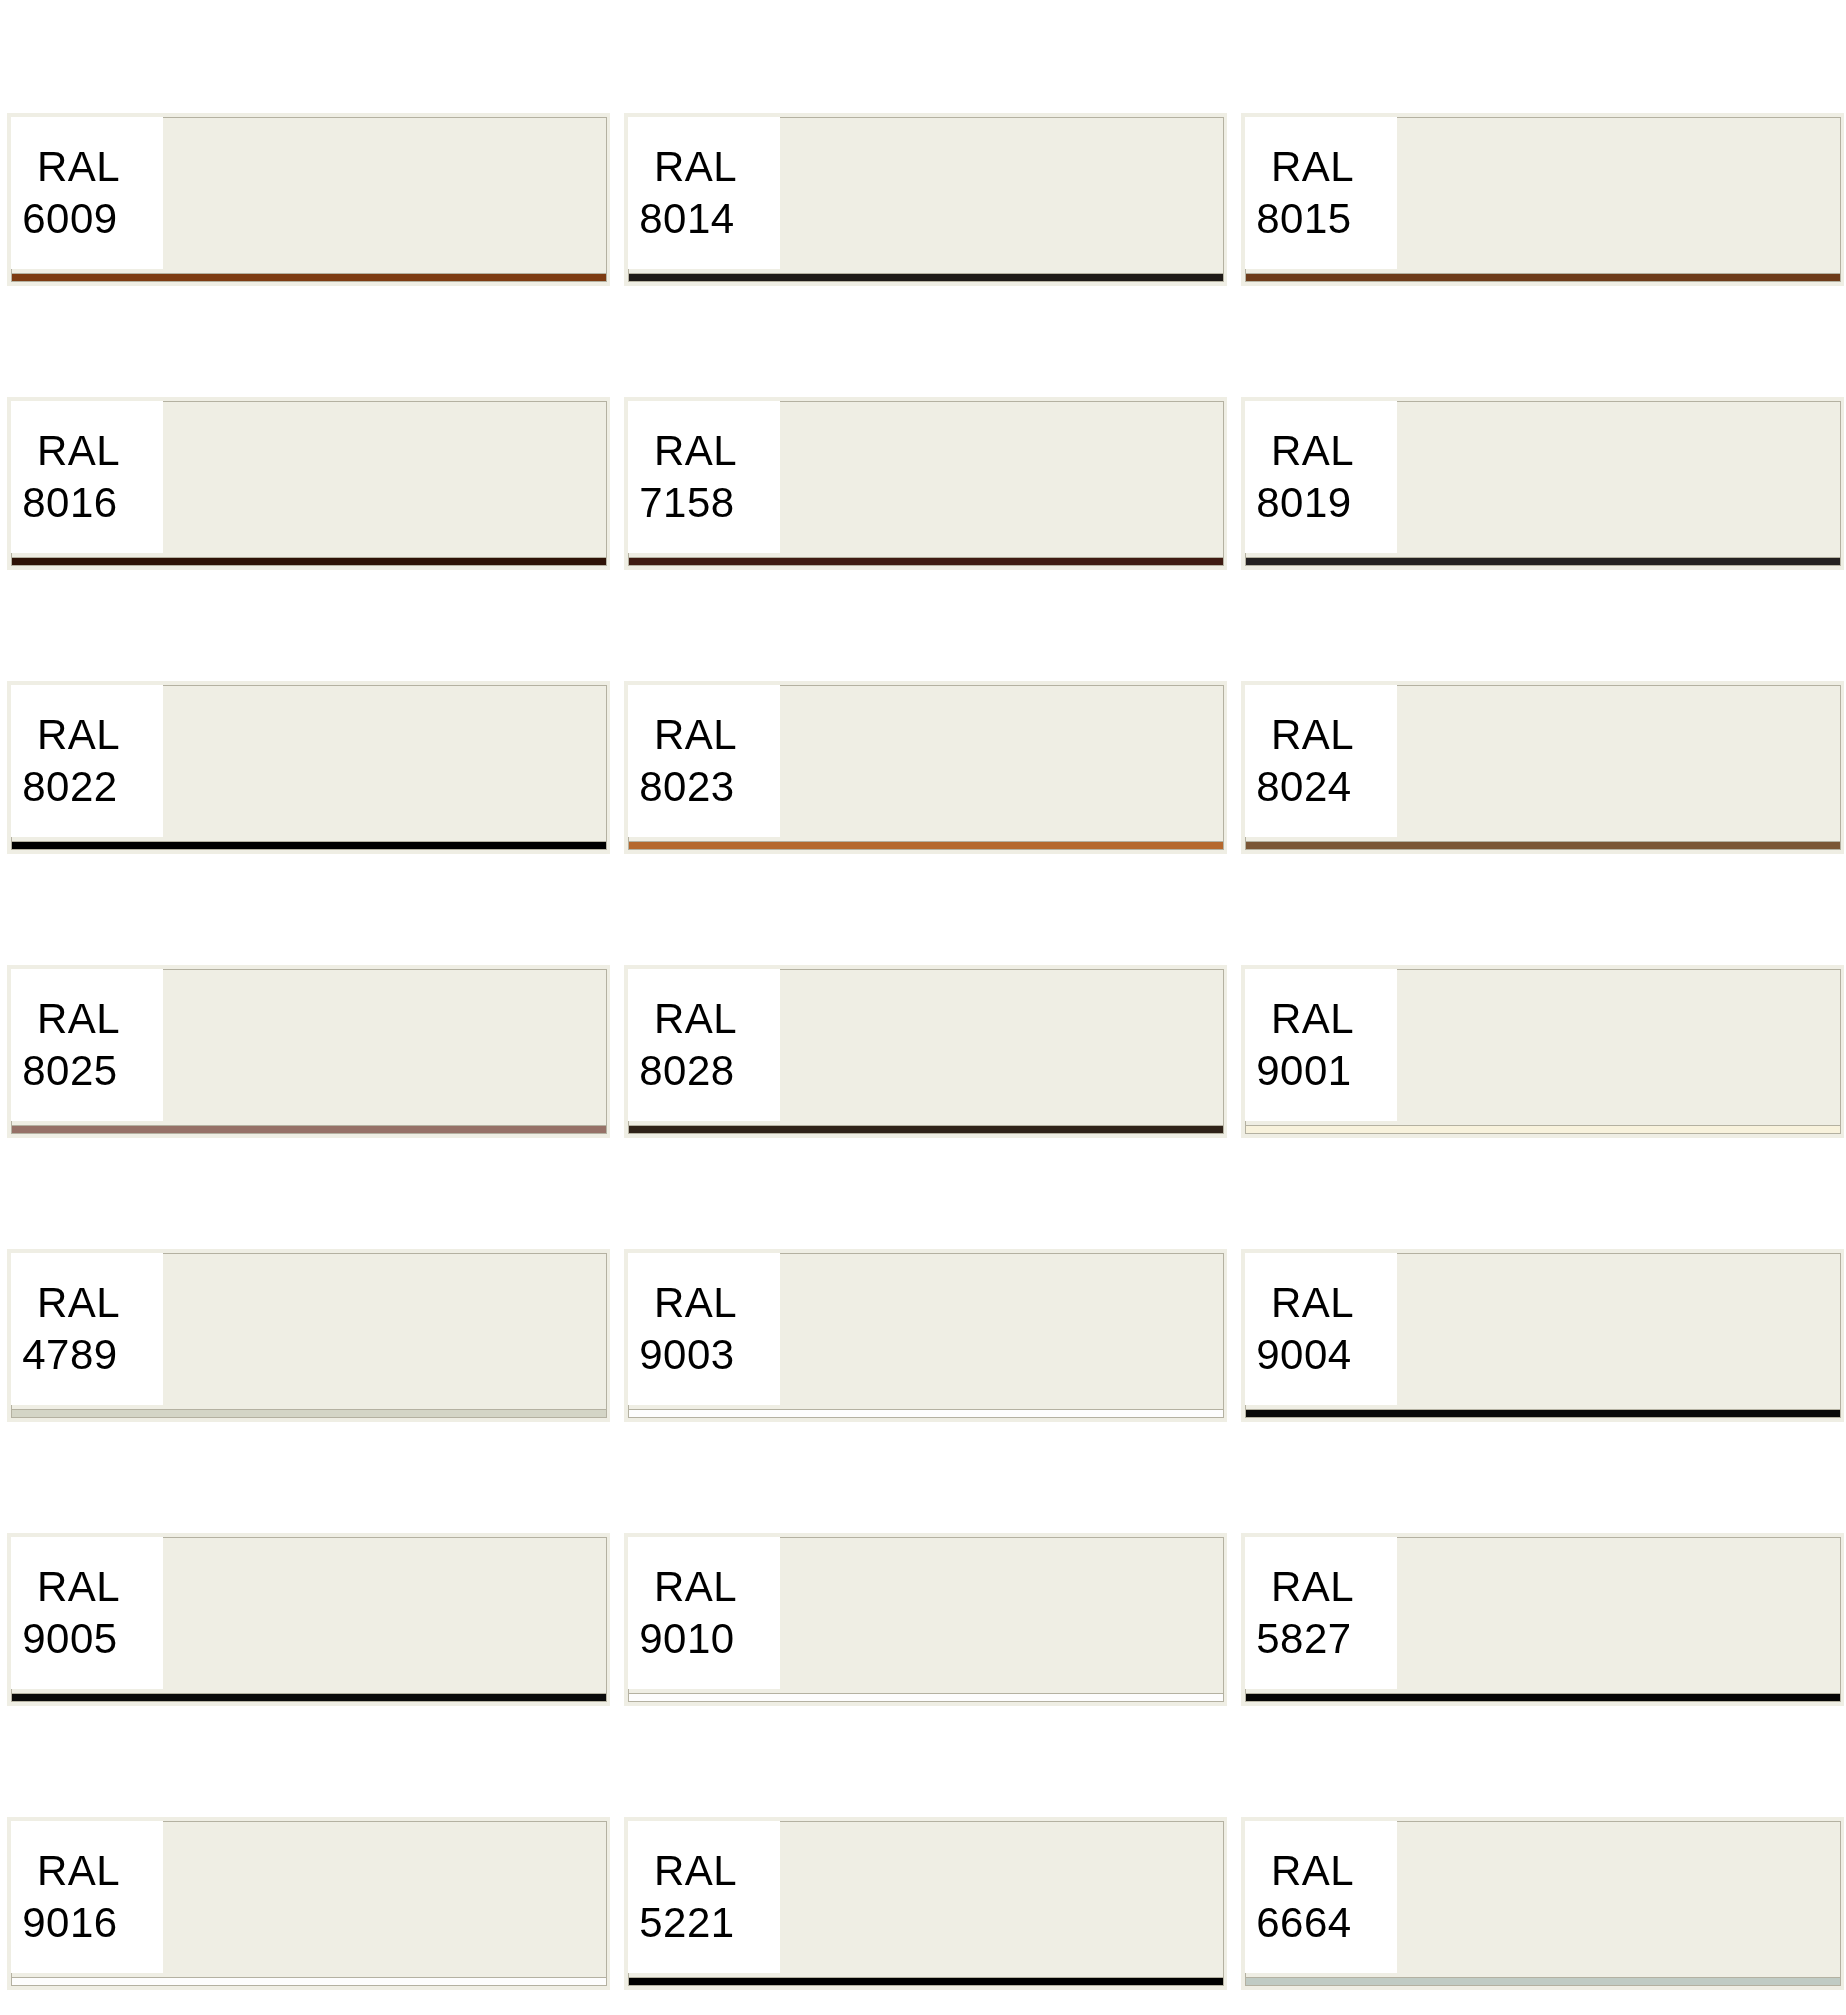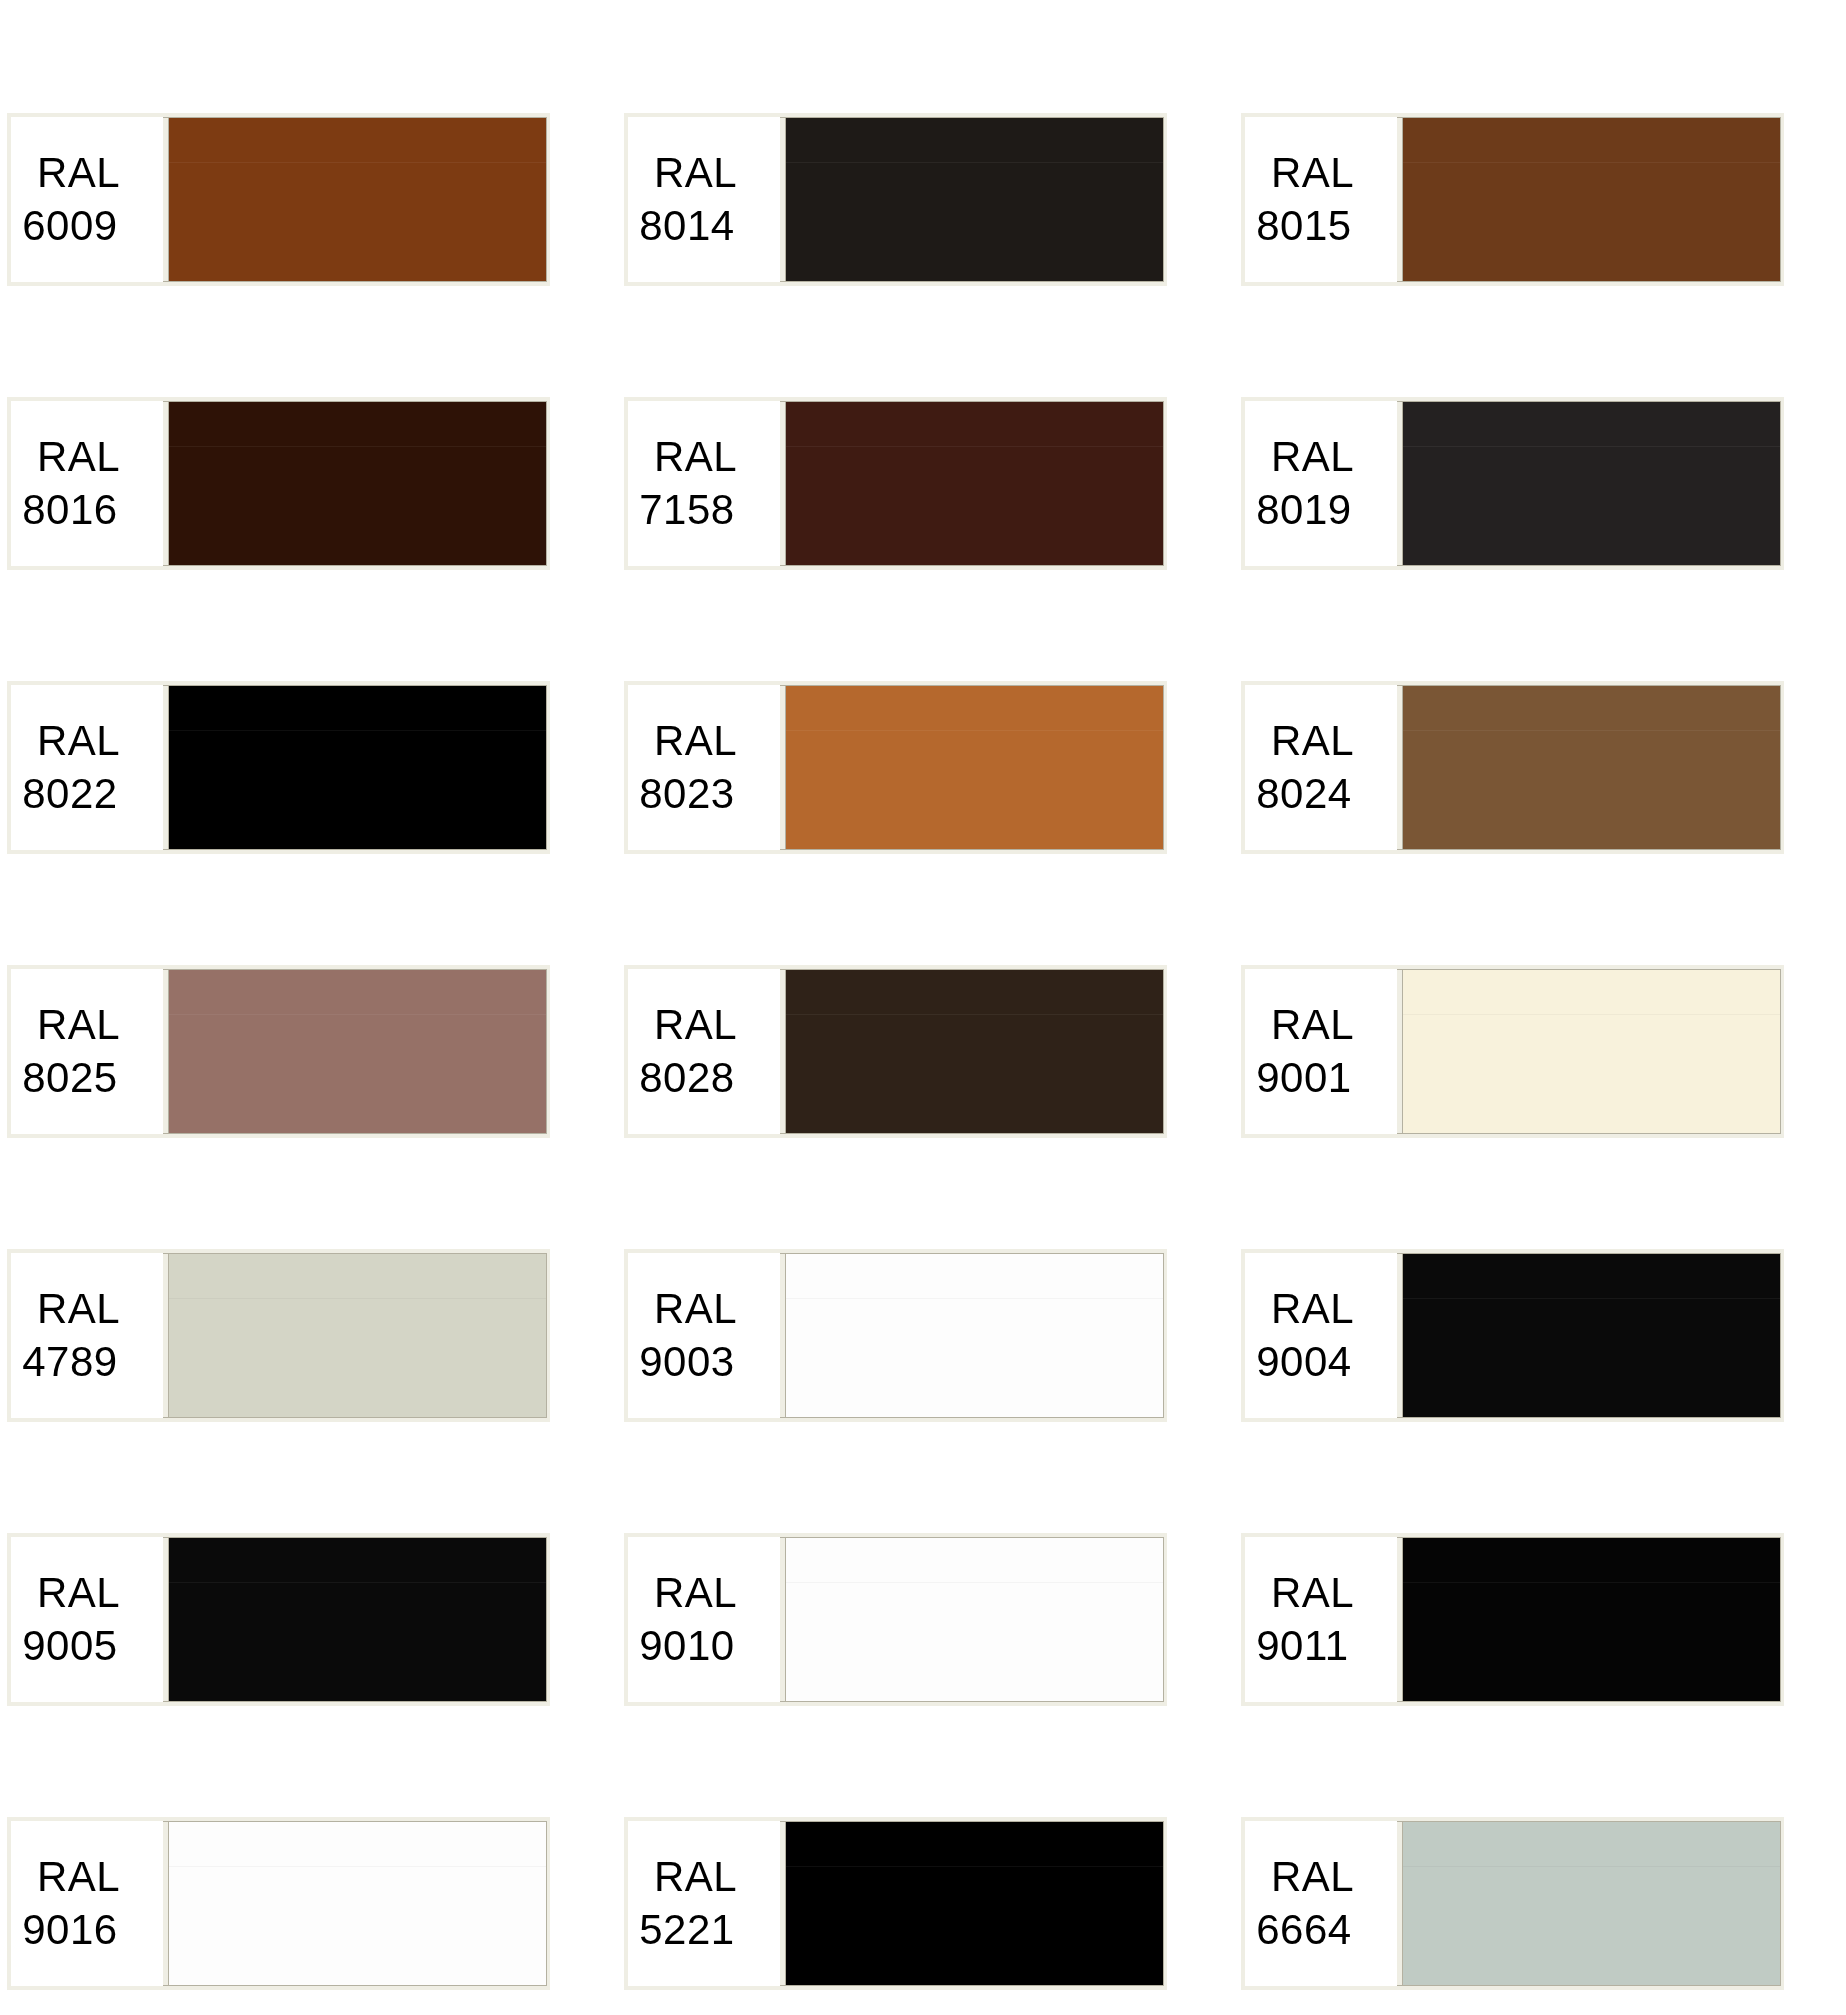--- a/index.html
+++ b/index.html
@@ -27,21 +27,22 @@
 
   
   .swatch-card {
     position: relative;
     box-sizing: border-box;
     border: 2.8px solid #efeee4;
     background: #efeee4;
     padding: 1.8px;
     display: flex;
     height: 173px;
-    width: 543px;
+    width: 603px;
+    flex-direction: column;
   }
   .swatch-card::after {
     content: "";
     position: absolute;
     left: 1.8px; top: 1.8px; right: 1.8px; bottom: 1.8px;
     border: 1.8px solid #b4b1a1;
     pointer-events: none;
   }
 
   .label-pane {
@@ -270,21 +271,21 @@
         <div class="ral-code">9010</div>
       </div>
       <div class="pane-gap"></div>
       <div class="color-pane">
         <div class="color-fill is-light" style="background: rgb(253, 253, 253);"></div>
       </div>
     </div>
     <div class="swatch-card">
       <div class="label-pane">
         <div class="ral-word">RAL</div>
-        <div class="ral-code">9011</div>
+        <div class="ral-code">5827</div>
       </div>
       <div class="pane-gap"></div>
       <div class="color-pane">
         <div class="color-fill" style="background: rgb(5, 5, 5);"></div>
       </div>
     </div>
     <div class="swatch-card">
       <div class="label-pane">
         <div class="ral-word">RAL</div>
         <div class="ral-code">9016</div>

